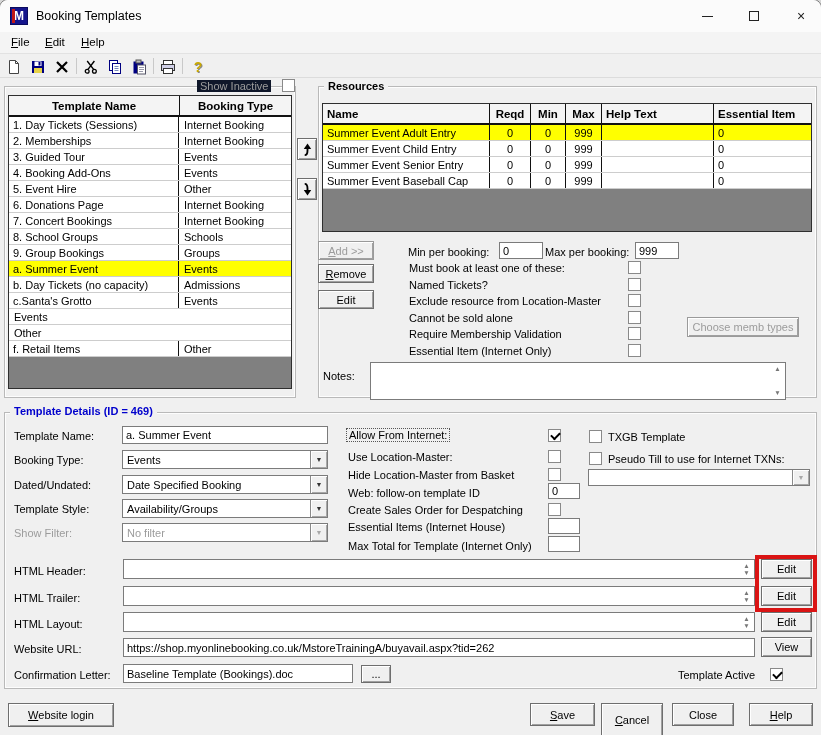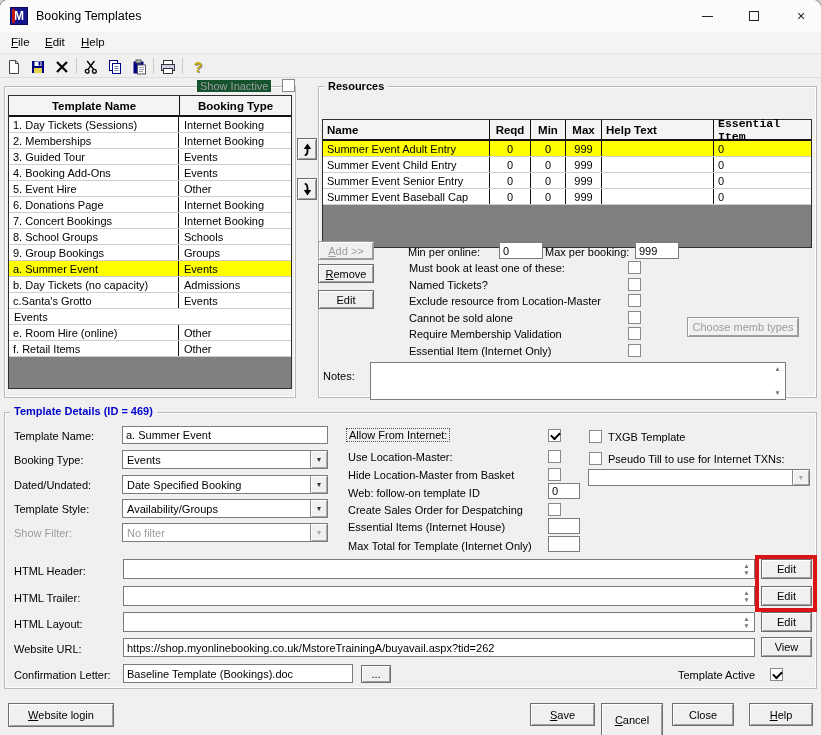--- a/index.html
+++ b/index.html
@@ -151,21 +151,21 @@
           <rect x="3.5" y="1.5" width="9" height="4" fill="#fff" stroke="#333"></rect>
           <rect x="1.5" y="5.5" width="13" height="6" fill="#cfcfe6" stroke="#333"></rect>
           <rect x="3.5" y="9.5" width="9" height="5" fill="#fff" stroke="#333"></rect>
         </svg>
       </span>
     <span class="tsep" style="left:182px"></span>
     <span class="tbi helpq" style="left:189px">?</span>
   </div>
 
   <div class="group" style="left:4px; top:86px; width:292px; height:312px;"></div>
-  <span class="lbl gray" style="left:197px; top:80px; background:#14532d; padding:0 3px;">Show Inactive</span>
+  <span class="lbl gray" style="left:197px; top:80px; background:#0f172a; padding:0 3px;">Show Inactive</span>
   <span class="cb" style="left:282px; top:79px;"></span>
 
   <div class="tablebox" style="left:8px; top:95px; width:284px; height:294px;">
     <div class="thead">
       <span class="hc" style="width:171px; border-right:1px solid #111;">Template Name</span>
       <span class="hc" style="flex:1">Booking Type</span>
     </div>
     <div class="trow">
         <span class="cell tc1">1. Day Tickets (Sessions)</span>
         <span class="cell tc2">Internet Booking</span>
@@ -211,21 +211,20 @@
         <span class="cell tc2">Admissions</span>
       </div>
     <div class="trow">
         <span class="cell tc1">c.Santa's Grotto</span>
         <span class="cell tc2">Events</span>
       </div>
     <div class="trow">
         <span class="cell tc2">Events</span>
       </div>
     <div class="trow">
-        <span class="cell tc1">e. Room Hire (online)</span>
         <span class="cell tc2">Other</span>
       </div>
     <div class="trow">
         <span class="cell tc1">f. Retail Items</span>
         <span class="cell tc2">Other</span>
       </div>
   </div>
 
   <div class="btn" style="left:297px; top:138px; width:20px; height:22px;">
     <svg width="13" height="13" viewBox="0 0 14 14">
@@ -236,28 +235,28 @@
   <div class="btn" style="left:297px; top:178px; width:20px; height:22px;">
     <svg width="13" height="13" viewBox="0 0 14 14">
         <path d="M4 1 Q7 1 7 6 L7 8" fill="none" stroke="#000" stroke-width="2"></path>
         <path d="M7 13.5 L11 7.5 L3 7.5 Z" fill="#000"></path>
       </svg>
   </div>
 
   <div class="group" style="left:318px; top:86px; width:499px; height:312px;"></div>
   <span class="grouplabel" style="left:324px; top:80px; font-weight:bold;">Resources</span>
 
-  <div class="tablebox" style="left:322px; top:103px; width:490px; height:129px;margin-top:16px;">
+  <div class="tablebox" style="left:322px; top:103px; width:490px; height:129px;">
     <div class="thead">
       <span class="hc bR" style="width:167px; justify-content:flex-start; padding-left:4px;">Name</span>
       <span class="hc bR" style="width:41px;">Reqd</span>
       <span class="hc bR" style="width:35px;">Min</span>
       <span class="hc bR" style="width:36px;">Max</span>
       <span class="hc bR" style="width:112px; justify-content:flex-start; padding-left:4px;">Help Text</span>
-      <span class="hc" style="flex:1; justify-content:flex-start; padding-left:4px;font-family:Liberation Mono, monospace;">Essential Item</span>
+      <span class="hc" style="flex:1; justify-content:flex-start; padding-left:4px;">Essential Item</span>
     </div>
     <div class="trow sel">
       <span class="cell rc-name bR">Summer Event Adult Entry</span>
         <span class="cell rc-reqd bR">0</span>
         <span class="cell rc-min bR">0</span>
         <span class="cell rc-max bR">999</span>
         <span class="cell rc-help bR"></span>
         <span class="cell rc-ess">0</span>
     </div>
     <div class="trow">
@@ -289,21 +288,21 @@
   <div class="btn disabled" style="left:318px; top:241px; width:56px; height:19px;">
       <span class="u1">Add &gt;&gt;</span>
     </div>
   <div class="btn" style="left:318px; top:264px; width:56px; height:19px;">
       <span class="u1">Remove</span>
     </div>
   <div class="btn" style="left:318px; top:290px; width:56px; height:19px;">
       <span>Edit</span>
     </div>
 
-  <span class="lbl" style="left:408px; top:246px;">Min per online:</span>
+  <span class="lbl" style="left:408px; top:246px;">Min per booking:</span>
   <input class="sunken" style="left: 499px; top: 242px; width: 44px; height: 17px;" value="0">
   <span class="lbl" style="left:545px; top:246px;">Max per booking:</span>
   <input class="sunken" style="left: 635px; top: 242px; width: 44px; height: 17px;" value="999">
 
   <span class="lbl" style="left:409px; top:262px;">Must book at least one of these:</span>
   <span class="cb" style="left:628px; top:261px;"></span>
   <span class="lbl" style="left:409px; top:279px;">Named Tickets?</span>
   <span class="cb" style="left:628px; top:278px;"></span>
   <span class="lbl" style="left:409px; top:295px;">Exclude resource from Location-Master</span>
   <span class="cb" style="left:628px; top:294px;"></span>

